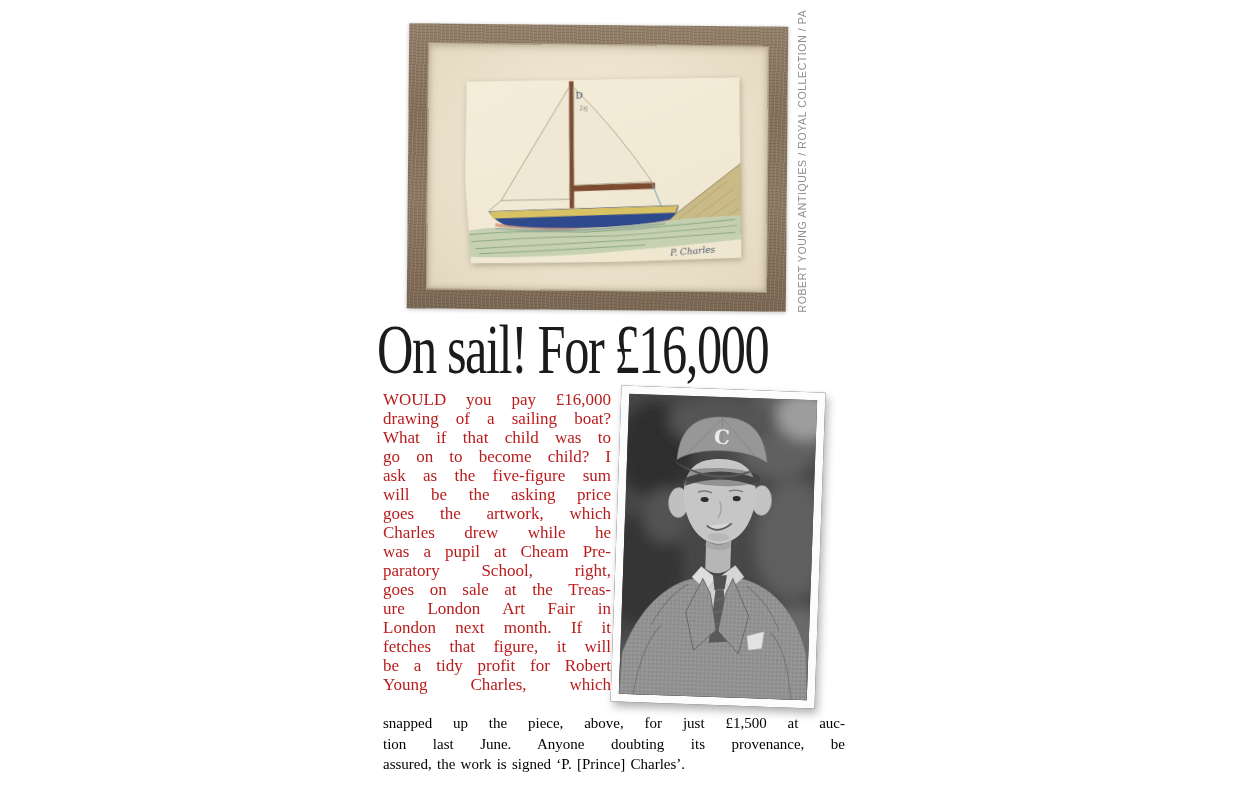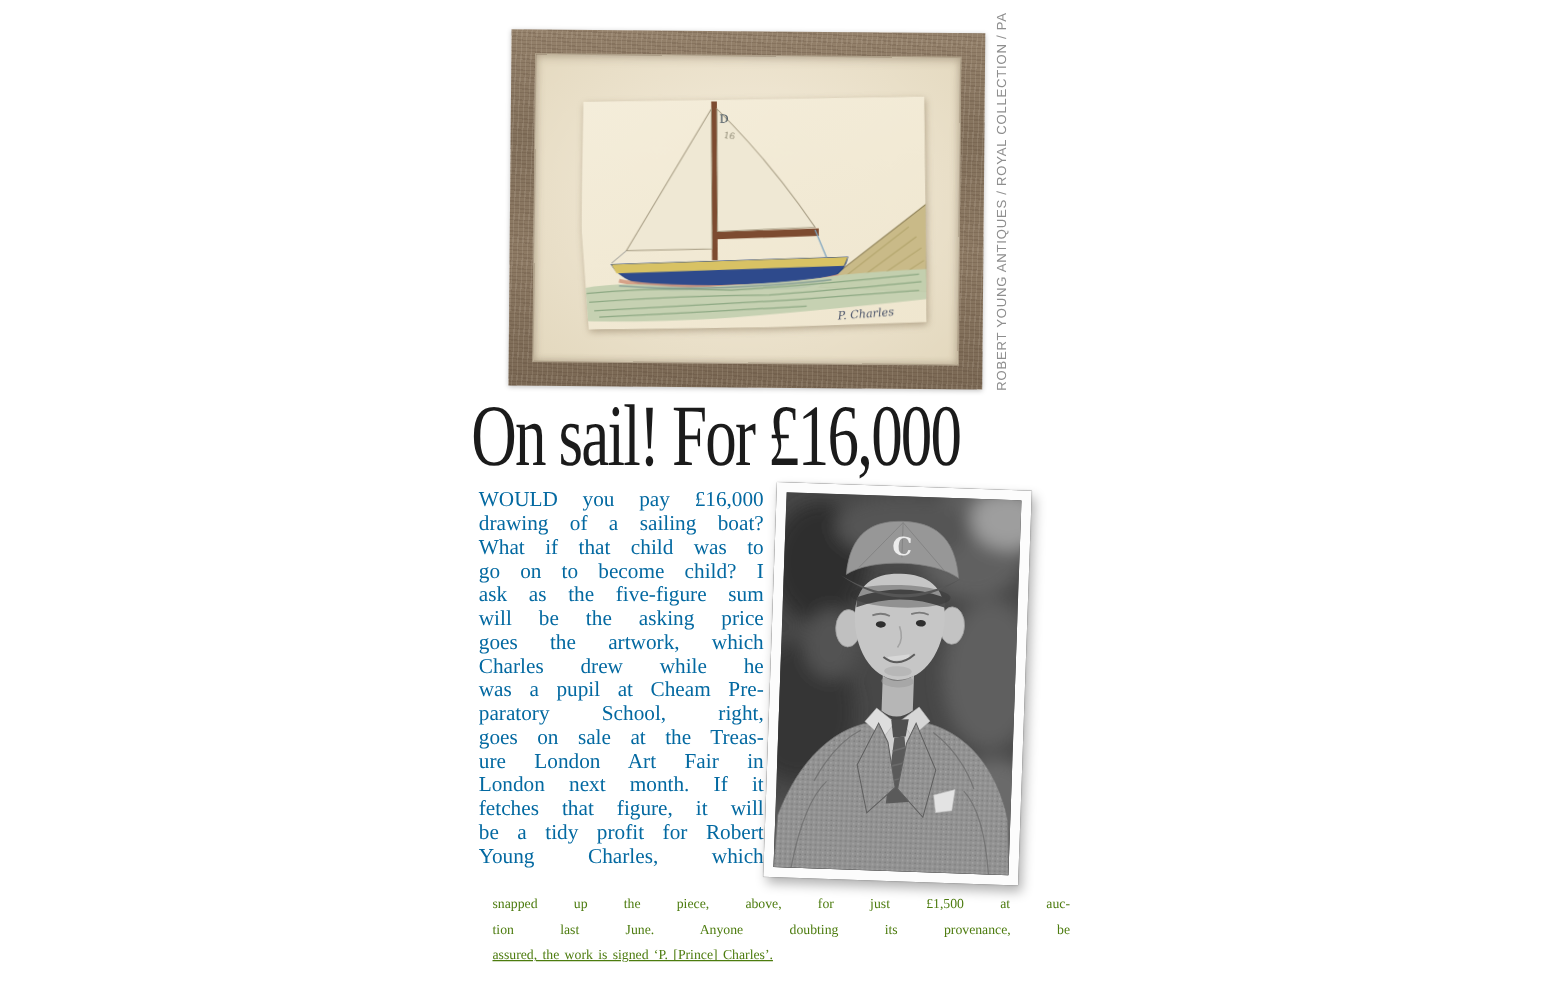--- a/index.html
+++ b/index.html
@@ -34,25 +34,25 @@
           color:#8e8e8e;white-space:nowrap;}
 
   
   .headline{position:absolute;left:377px;top:315px;
             font-family:"Liberation Serif", serif;font-weight:400;
             font-size:70px;line-height:70px;letter-spacing:-2px;color:#1b1b1b;
             white-space:nowrap;transform:scaleX(0.72);transform-origin:left top;}
 
   
   .col{position:absolute;left:383px;top:390px;width:228px;
-       font-size:17px;line-height:19px;color:#0369a1;}
-  .bottom{position:absolute;left:394px;top:713px;width:462px;
-          font-size:11px;line-height:20.5px;color:#4d7c0f;}
+       font-size:17px;line-height:19px;color:#b91c1c;}
+  .bottom{position:absolute;left:383px;top:713px;width:462px;
+          font-size:15px;line-height:20.5px;color:#000000;}
   .jline{text-align:justify;text-align-last:justify;}
-  .jline.last{text-align-last:left;word-spacing:1.5px;text-decoration:underline;}
+  .jline.last{text-align-last:left;word-spacing:1.5px;}
 
   
   .photo{position:absolute;left:616px;top:389px;width:204px;height:316px;
          box-sizing:border-box;border:8px solid #fcfcfc;background:#444;
          transform:rotate(2deg);transform-origin:center;
          box-shadow:3px 5px 9px rgba(0,0,0,.30), 0 0 1px #aaa;}
   .photo svg{display:block;}
 </style>
 </head>
 <body>

